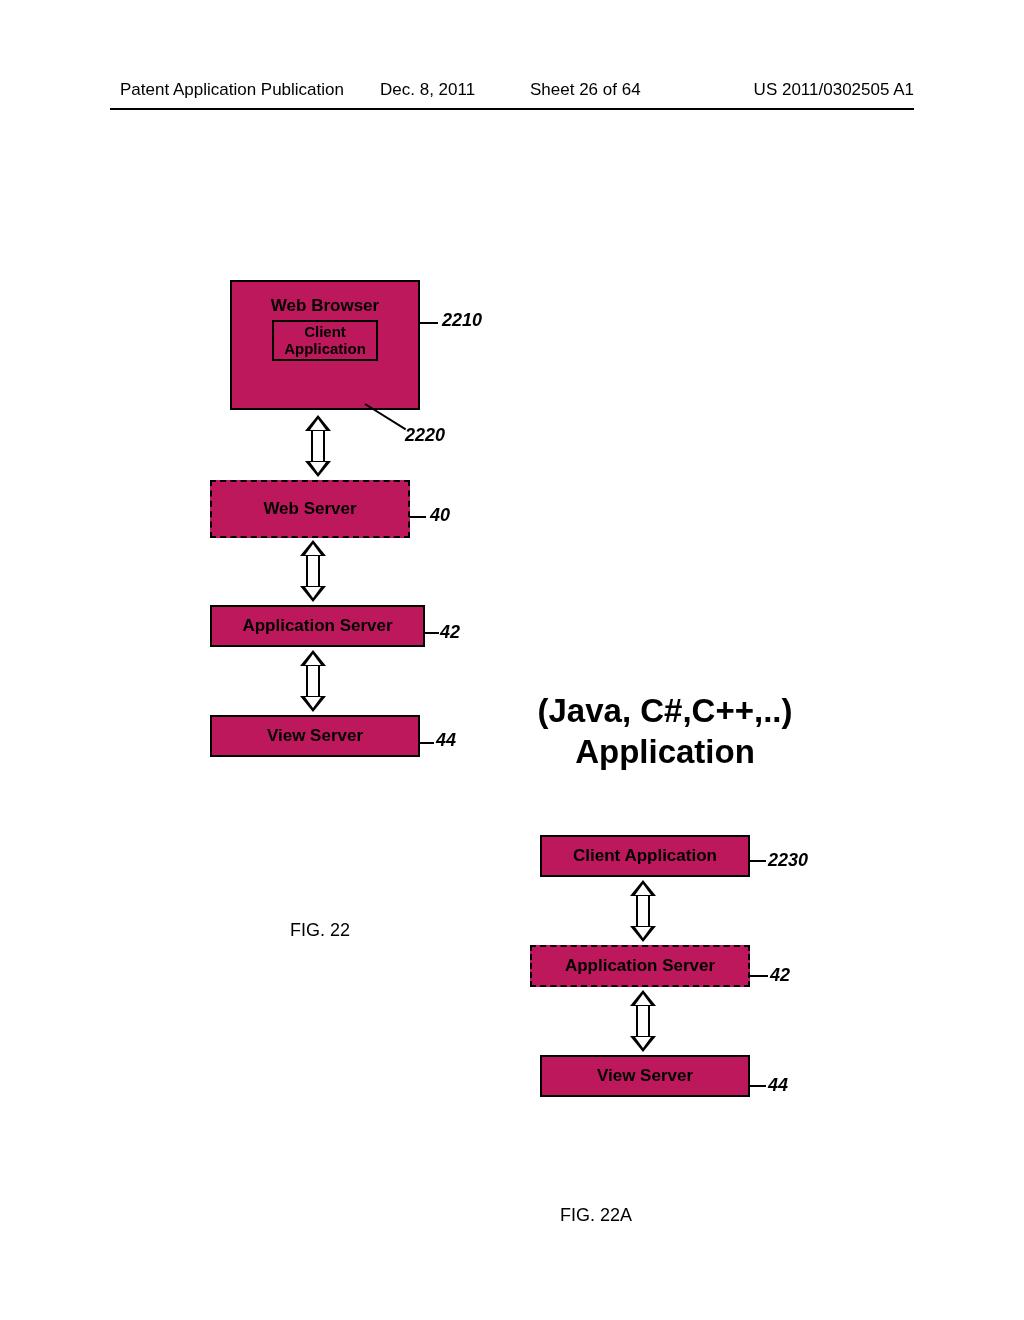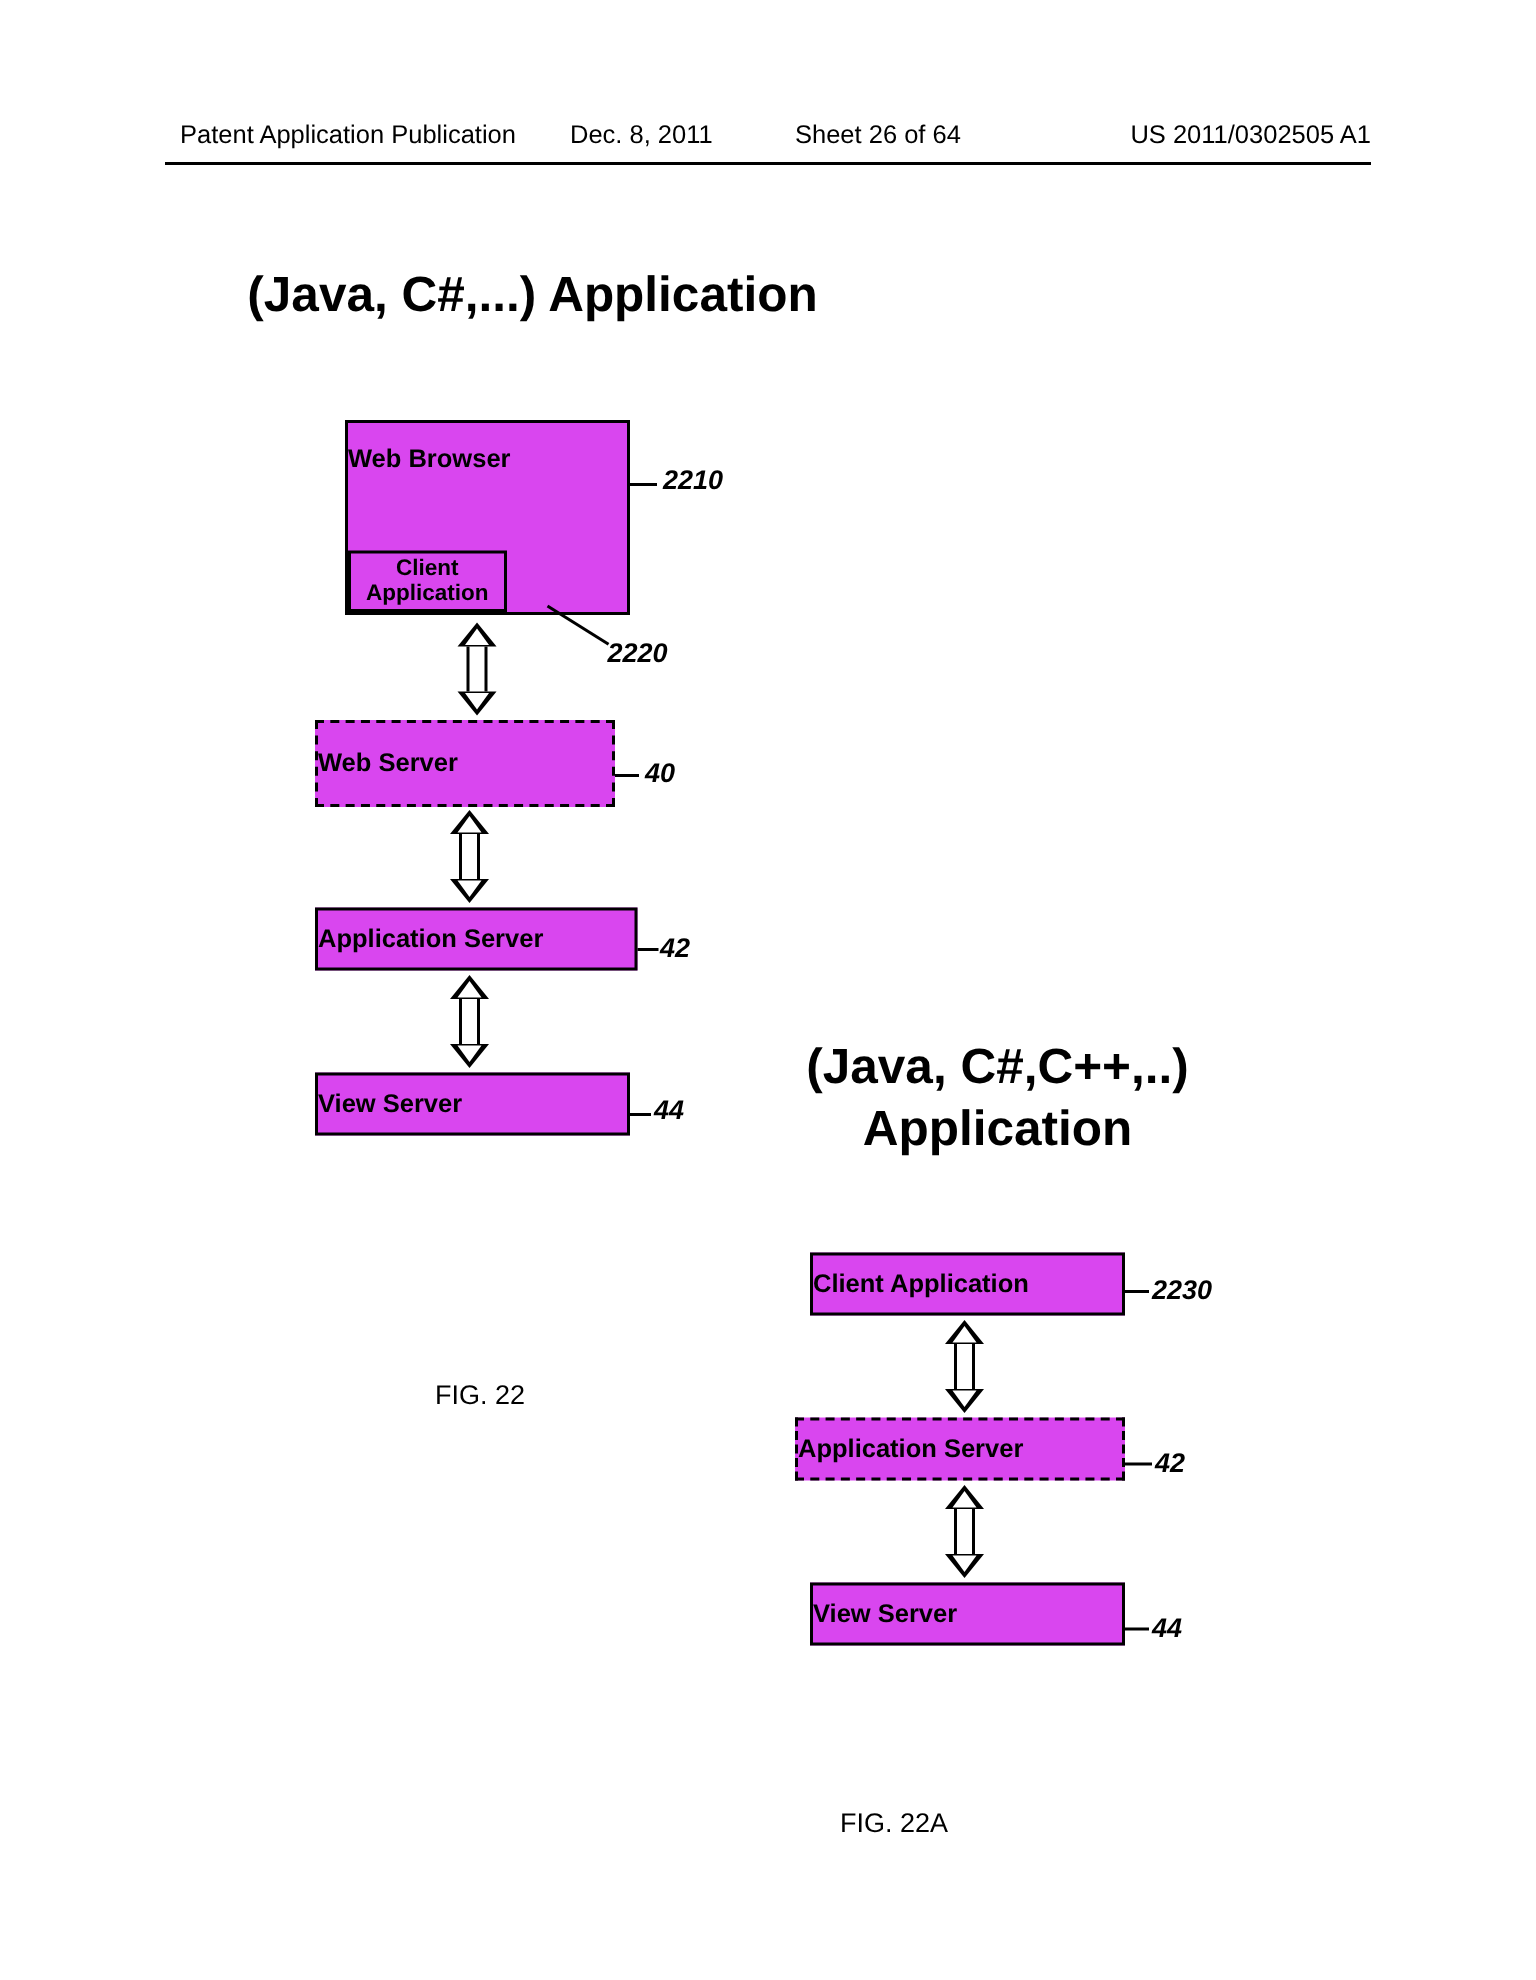--- a/index.html
+++ b/index.html
@@ -45,30 +45,29 @@
     position: absolute;
     font-size: 18px;
     font-family: Arial, sans-serif;
   }
   .figcaption.f22  { top: 920px;  left: 290px; }
   .figcaption.f22a { top: 1205px; left: 560px; }
 
   .node {
     position: absolute;
     border: 2px solid #000;
-    background: #d946ef;
+    background: #be185d;
     text-align: center;
     display: flex;
     flex-direction: column;
     justify-content: flex-start;
-    align-items: flex-start;
+    align-items: center;
     font-weight: bold;
     font-size: 17px;
     padding-top: 6px;
-    gap: 47px;
   }
   .node.dashed { border-style: dashed; }
   .node .inner {
     border: 2px solid #000;
     margin-top: 4px;
     padding: 1px 10px;
     font-size: 15px;
     line-height: 1.15;
   }
 
@@ -170,21 +169,20 @@
 
 <div class="header">
   <span>Patent Application Publication</span>
   <span class="pub-date">Dec. 8, 2011</span>
   <span class="sheet">Sheet 26 of 64</span>
   <span class="pubnum">US 2011/0302505 A1</span>
 </div>
 <div class="hr"></div>
 
 <div class="title browser">
-  <div>(Java, C#,...) Application</div>
 </div>
 
 <div class="title local">
   <div>(Java, C#,C++,..)</div>
   <div>Application</div>
 </div>
 
 <div id="n-browser" class="node">
   <div class="top-label">Web Browser</div>
   <div class="inner">

